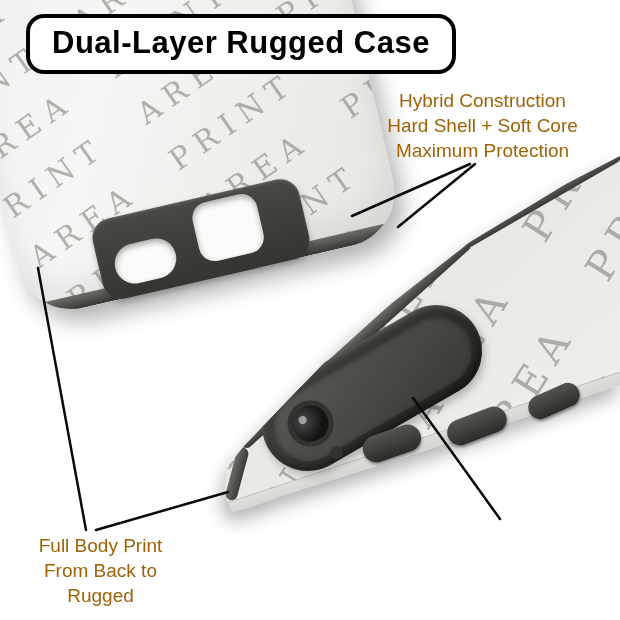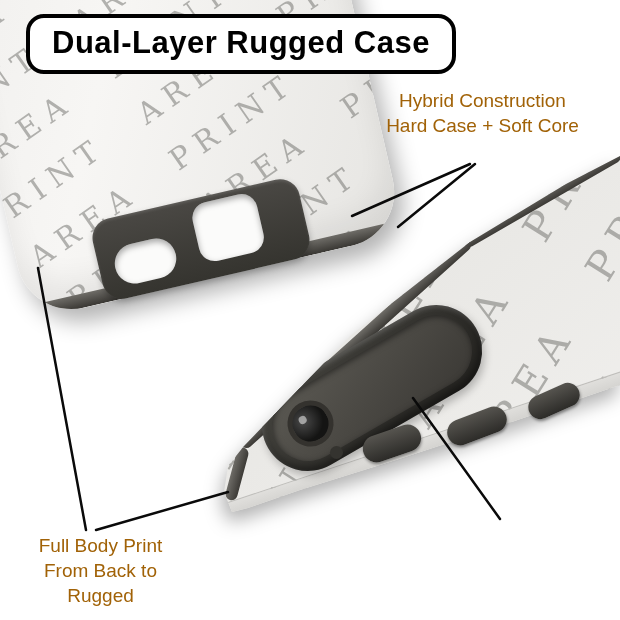--- a/index.html
+++ b/index.html
@@ -149,21 +149,22 @@
       <line x1="500" y1="519" x2="413" y2="398"></line>
     </g>
   </svg>
 
   <div class="badge">
     <span>Dual-Layer Rugged Case</span>
   </div>
 
   <div class="callout co-hybrid">
     <span>Hybrid Construction</span>
-    <span>Hard Case + Soft Core</span>
+    <span>Hard Shell + Soft Core</span>
+    <span>Maximum Protection</span>
   </div>
   <div class="callout co-full">
     <span>Full Body Print</span>
     <span>From Back to</span>
     <span>Rugged</span>
   </div>
 
 </div>
 
 </body></html>

